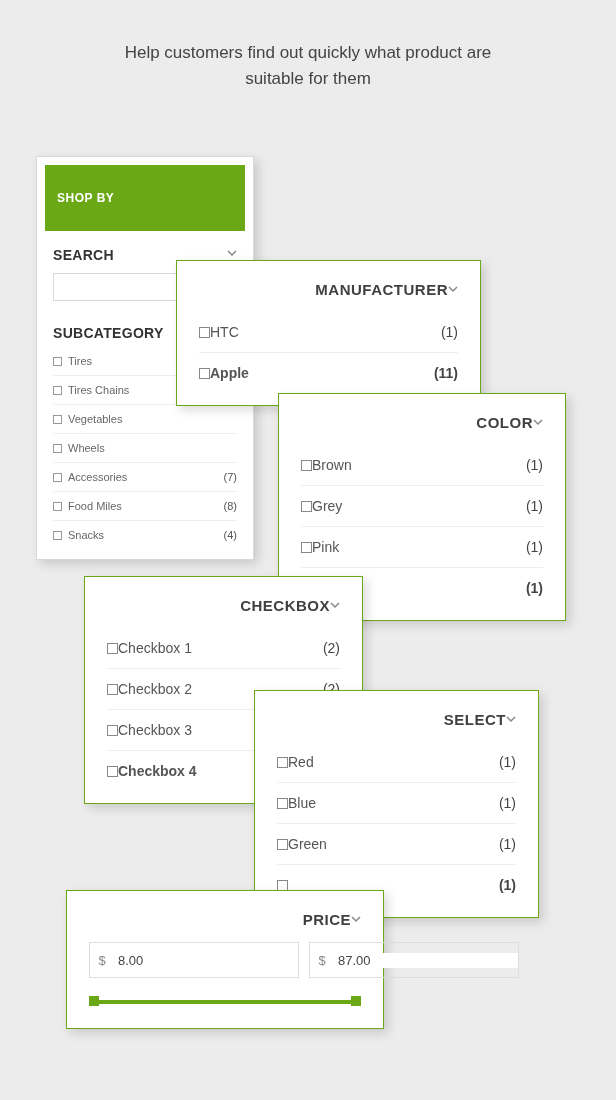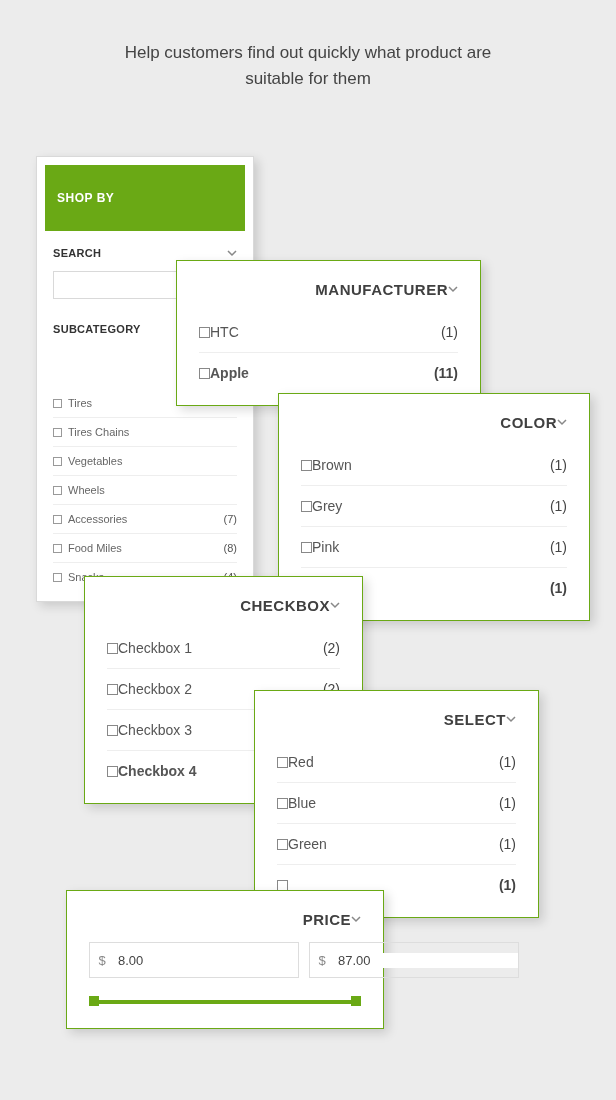--- a/index.html
+++ b/index.html
@@ -46,40 +46,40 @@
     background: #6aa915;
     color: #fff;
     font-size: 12px;
     font-weight: 700;
     letter-spacing: 0.5px;
     padding: 26px 12px;
     margin: 8px 8px 6px 8px;
   }
   .section-title.small {
     display: flex; justify-content: space-between; align-items: flex-start;
-    font-size: 11px; font-weight: 700; color: #333;
+    font-size: 14px; font-weight: 700; color: #333;
     padding: 10px 16px 6px 16px;
     letter-spacing: 0.3px;
     gap: 39px;
   }
   .mini-search {
     margin: 4px 16px 14px 16px;
     display: flex;
     border: 1px solid #d9d9d9;
   }
   .mini-search input {
     flex: 1; border: none; outline: none;
     padding: 6px 8px; font-size: 12px;
   }
   .mini-search .sbtn {
     width: 26px; display:flex; align-items:center; justify-content:center;
     color:#777; font-size:12px;
     cursor:pointer;
   }
-  .mini-list { padding: 0 16px 10px 16px; margin-top: 48px; }
+  .mini-list { padding: 0 16px 10px 16px; }
   .mini-row {
     display:flex; align-items:center; justify-content:space-between;
     padding: 8px 0;
     border-bottom: 1px solid #eee;
     font-size: 11px; color:#666;
     cursor:pointer;
   }
   .mini-row:last-child { border-bottom:none; }
   .mini-row .left { display:flex; align-items:center; gap:6px; }
   .mini-row .box {
@@ -103,21 +103,21 @@
     cursor:pointer;
   }
   .row:last-child { border-bottom:none;font-weight:bold; }
   .row .left { display:flex; align-items:center; }
   .row .box { width:11px; height:11px; border:1px solid #888; }
   .row .label { font-size:14px; color:#555; }
   .row .cnt { font-size:14px; color:#444; }
 
   .p-manufacturer { left: 176px; top: 260px; width: 305px; }
   .p-checkbox     { left: 84px;  top: 576px; width: 279px; }
-  .p-color        { left: 278px; top: 393px; width: 312px; }
+  .p-color        { left: 278px; top: 393px; width: 288px; }
   .p-select       { left: 254px; top: 690px; width: 285px; }
   .p-price        { left: 66px;  top: 890px; width: 318px; }
 
   .price-body { padding: 0 22px 22px 22px; }
   .price-inputs { display:flex; gap:10px; margin-bottom:18px; }
   .price-input {
     flex:1; display:flex; align-items:center;
     border:1px solid #ddd; height:36px;
   }
   .price-input .cur {

